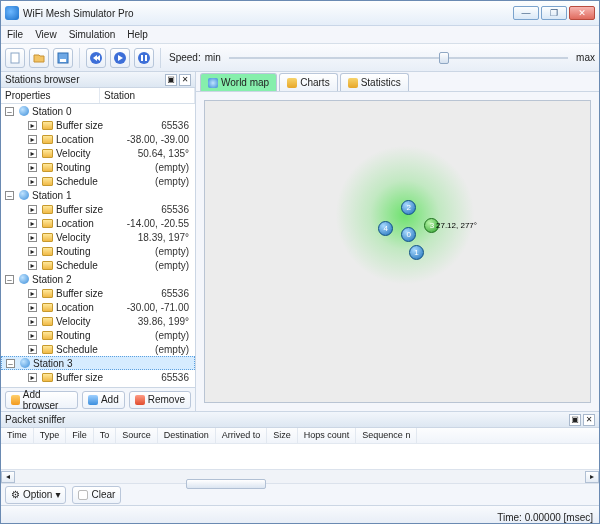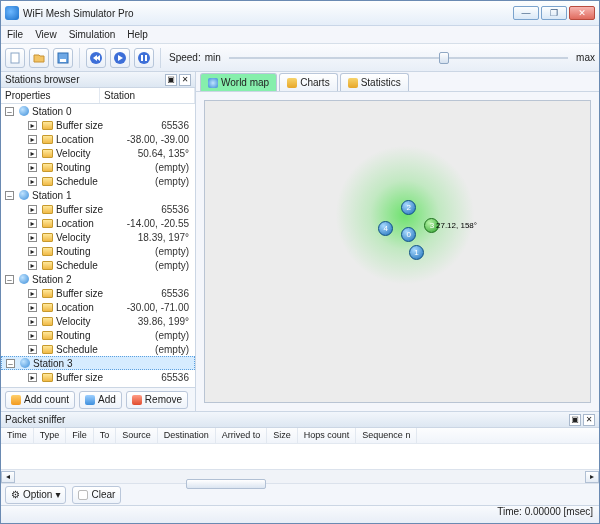--- a/index.html
+++ b/index.html
@@ -52,21 +52,21 @@
 .st.green{background:radial-gradient(circle at 35% 30%,#b8f5a8,#2fa32f);border-color:#1b6f1b}
 .vel-label{position:absolute;font-size:8px;color:#000}
 .sniffer{height:94px;border-top:1px solid #cbd6e4;display:flex;flex-direction:column;background:#fff}
 .sniff-head{height:16px;display:flex;overflow:hidden;border-bottom:1px solid #e2e8f0;background:linear-gradient(#fcfdfe,#f0f4fa)}
 .sniff-head div{padding:2px 6px;border-right:1px solid #e2e8f0;white-space:nowrap;font-size:9px}
 .sniff-body{flex:1;background:#fff;position:relative}
 .hscroll{position:absolute;left:0;right:0;bottom:0;height:14px;background:#f0f3f8;border-top:1px solid #dbe2ec;display:flex;align-items:center}
 .hscroll .sbthumb{position:absolute;left:30%;width:80px;height:10px;top:2px;background:linear-gradient(#fff,#dbe5f1);border:1px solid #b1c0d4;border-radius:2px;cursor:pointer}
 .hscroll .arrow{width:14px;height:12px;border:1px solid #b1c0d4;background:linear-gradient(#fff,#e5ecf5);display:flex;align-items:center;justify-content:center;font-size:8px;cursor:pointer}
 .sniff-foot{height:22px;display:flex;align-items:center;gap:6px;padding:0 4px;border-top:1px solid #dbe2ec;background:#f3f6fb}
-.statusbar{height:18px;border-top:1px solid #cbd6e4;background:linear-gradient(#f8fafd,#e8eef7);display:flex;align-items:flex-start;padding:0 6px}
+.statusbar{height:18px;border-top:1px solid #cbd6e4;background:linear-gradient(#f8fafd,#e8eef7);display:flex;align-items:flex-end;padding:0 6px}
 .statusbar .sp{flex:1}
 svg{display:block}
 </style>
 </head>
 <body>
 
 <div class="window">
 
   <div class="titlebar">
     <span class="icon"></span>
@@ -282,21 +282,21 @@
             <span class="twisty blank"></span>
             <span class="twisty">▸</span>
             <span class="folder"></span>
             <span>Location</span>
             <span class="prop">8.00, -53.00</span>
           </div>
         </div>
       <div class="side-buttons">
         <div class="sbtn">
             <span class="sq org"></span>
-            <span>Add count</span>
+            <span>Add browser</span>
           </div>
         <div class="sbtn">
             <span class="sq blu"></span>
             <span>Add</span>
           </div>
         <div class="sbtn">
             <span class="sq red"></span>
             <span>Remove</span>
           </div>
       </div>
@@ -318,21 +318,21 @@
           </div>
       </div>
       <div class="canvas-wrap">
         <div class="canvas" id="canvas">
           <div class="glow"></div>
         <div class="st" style="left: 45%; top: 40%;">4</div>
             <div class="st" style="left: 51%; top: 33%;">2</div>
             <div class="st" style="left: 51%; top: 42%;">0</div>
             <div class="st" style="left: 53%; top: 48%;">1</div>
             <div class="st green" style="left: 57%; top: 39%;">3</div>
-            <div class="vel-label" style="left: 60%; top: 40%;">27.12, 158°</div>
+            <div class="vel-label" style="left: 60%; top: 40%;">27.12, 277°</div>
           </div>
       </div>
     </div>
   </div>
 
   <div class="sniffer">
     <div class="panel-header">
       <span>Packet sniffer</span>
       <span class="sp"></span>
       <span class="pbtn">▣</span>

